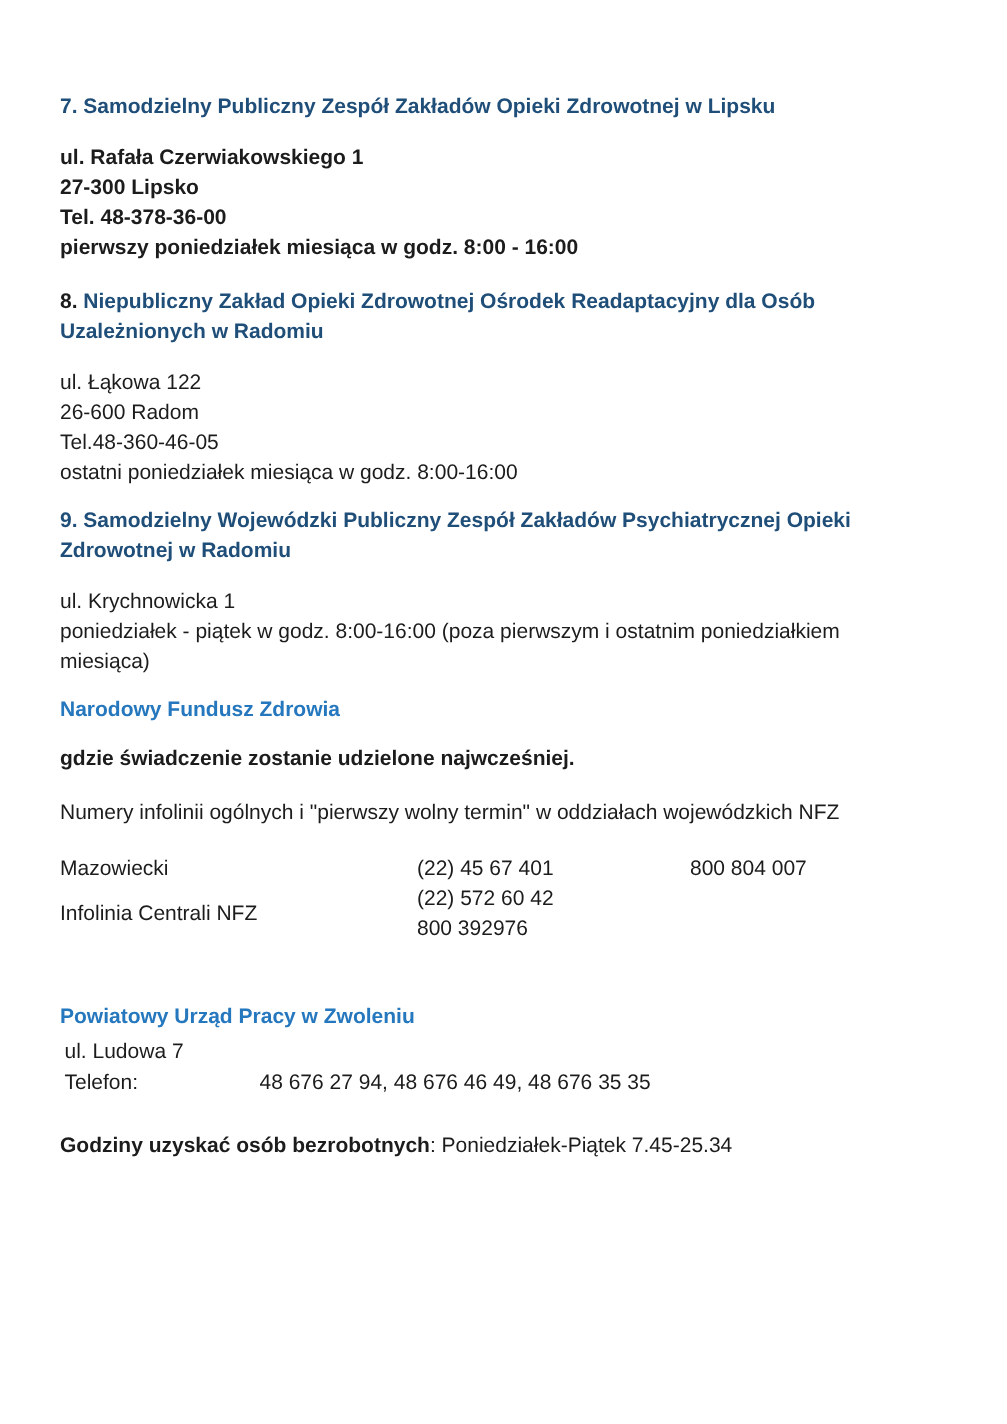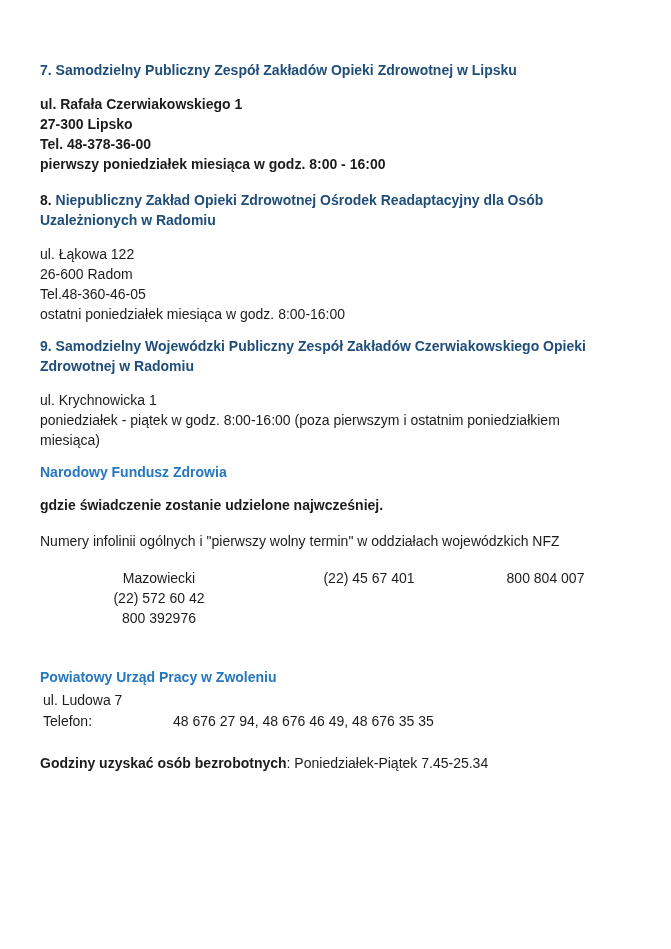--- a/index.html
+++ b/index.html
@@ -24,21 +24,21 @@
   .heading-navy { color: var(--navy); font-weight: bold; }
   .heading-blue { color: var(--blue); font-weight: bold; }
   .num-black { color: var(--body); font-weight: bold; }
   .line { white-space: nowrap; }
 
   .mb14 { margin-bottom: 14px; }
   .mb16 { margin-bottom: 16px; font-weight: bold; }
   .mb12 { margin-bottom: 12px; }
   .mb13 { margin-bottom: 13px; }
   .mb17 { margin-bottom: 17px; }
-  .mb39 { margin-bottom: 39px; text-align: center; }
+  .mb39 { margin-bottom: 39px; }
   .mb3  { margin-bottom: 3px; }
   .mb1  { margin-bottom: 1px; }
   .mb22 { margin-bottom: 22px; }
 
   .nfz-table {
     display: grid;
     grid-template-columns: 238px 182px 1fr;
   }
   .cell { white-space: nowrap; }
   .cell-vcenter { display: flex; align-items: center; }
@@ -75,21 +75,21 @@
   <div class="mb12">
     <div class="line">ul. Łąkowa 122</div>
     <div class="line">26-600 Radom</div>
     <div class="line">Tel.48-360-46-05</div>
     <div class="line">ostatni poniedziałek miesiąca w godz. 8:00-16:00</div>
   </div>
 
   <div class="heading-navy mb14">
     <div class="line">
       <span>9.</span>
-      <span>Samodzielny Wojewódzki Publiczny Zespół Zakładów Czerwiakowskiego Opieki</span>
+      <span>Samodzielny Wojewódzki Publiczny Zespół Zakładów Psychiatrycznej Opieki</span>
     </div>
     <div class="line">Zdrowotnej w Radomiu</div>
   </div>
   <div class="mb12">
     <div class="line">ul. Krychnowicka 1</div>
     <div class="line">poniedziałek - piątek w godz. 8:00-16:00 (poza pierwszym i ostatnim poniedziałkiem</div>
     <div class="line">miesiąca)</div>
   </div>
 
   <div class="heading-blue mb13">
@@ -100,20 +100,23 @@
   </div>
   <div class="mb17">
     <div class="line">Numery infolinii ogólnych i "pierwszy wolny termin" w oddziałach wojewódzkich NFZ</div>
   </div>
 
   <div class="nfz-table mb39">
     <div class="cell">Mazowiecki</div>
     <div class="cell">(22) 45 67 401</div>
     <div class="cell">800 804 007</div>
 
+    <div class="cell cell-vcenter">
+      <span class="line">Infolinia Centrali NFZ</span>
+    </div>
     <div class="cell">
       <div class="line">(22) 572 60 42</div>
       <div class="line">800 392976</div>
     </div>
     <div class="cell"></div>
   </div>
 
   <div class="heading-blue mb3">
     <span class="line">Powiatowy Urząd Pracy w Zwoleniu</span>
   </div>

